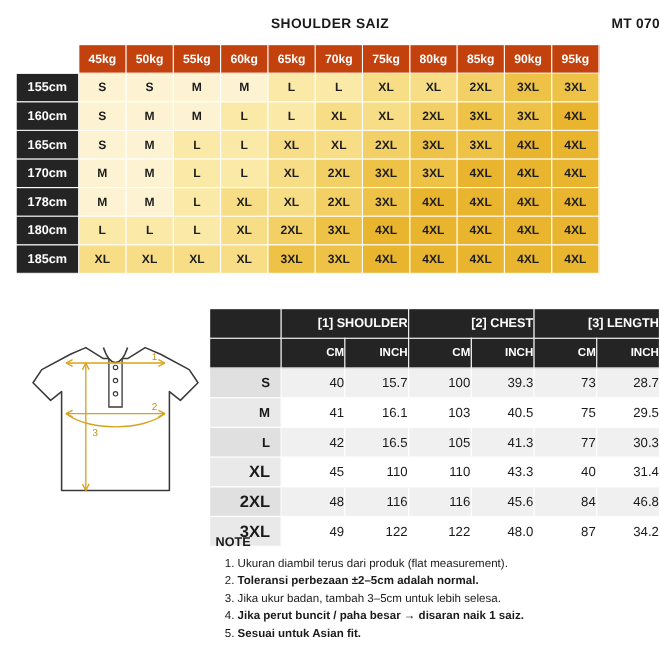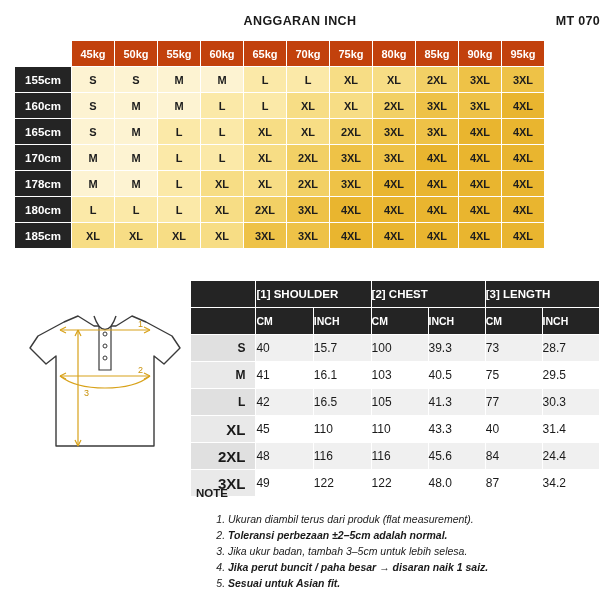--- a/index.html
+++ b/index.html
@@ -60,21 +60,21 @@
     position:absolute;left:20px;top:300px;width:170px;height:170px;
   }
 
   
   .meas{
     position:absolute;left:190px;top:280px;
     border-collapse:collapse;table-layout:fixed;
   }
   .meas td,.meas th{
     border:1px solid #ffffff;
-    text-align:left;vertical-align:middle;
+    text-align:right;vertical-align:middle;
     font-size:12px;height:26px;padding:0;
   }
   .meas th.grp{
     background:#242424;color:#fff;font-size:11.5px;font-weight:bold;
   }
   .meas th.unit{
     background:#242424;color:#fff;font-size:10.5px;font-weight:bold;height:20px;
   }
   .meas td.sz{
     background:#e9e9e9;font-weight:bold;text-align:right;padding-right:10px;
@@ -85,34 +85,34 @@
   .meas tr.alt td.val{background:#f0f0f0;}
   .meas tr.alt td.sz{background:#e0e0e0;}
   .meas td.val{background:#ffffff;}
   .meas th.blank{background:#242424;border:1px solid #fff;}
 
   
   .note{
     position:absolute;left:196px;top:487px;width:392px;
   }
   .note-title{font-size:11.5px;font-weight:bold;margin-bottom:5px;}
-  .note ol{margin:12px;padding-left:20px;font-style:italic;}
+  .note ol{margin:0;padding-left:20px;}
   .note li{
     font-size:10.5px;line-height:16px;margin:0;padding:0;
   }
   .note li::marker{font-size:10.5px;}
   .bold{font-weight:bold;}
 </style>
 </head>
 <body>
 
 <div class="page">
 
   <div class="hdr">
-    <div class="hdr-title">ANGGARAN INCH</div>
+    <div class="hdr-title">SHOULDER SAIZ</div>
     <div class="hdr-code">MT 070</div>
   </div>
 
   <table class="grid">
     <thead>
       <tr>
         <th class="corner"></th>
       <th class="colh">45kg</th>
           <th class="colh">50kg</th>
           <th class="colh">55kg</th>
@@ -318,21 +318,21 @@
           <td class="val">40</td>
           <td class="val">31.4</td>
         </tr>
         <tr class="alt">
           <td class="sz big">2XL</td>
           <td class="val">48</td>
           <td class="val">116</td>
           <td class="val">116</td>
           <td class="val">45.6</td>
           <td class="val">84</td>
-          <td class="val">24.4</td>
+          <td class="val">46.8</td>
         </tr>
         <tr>
           <td class="sz big">3XL</td>
           <td class="val">49</td>
           <td class="val">122</td>
           <td class="val">122</td>
           <td class="val">48.0</td>
           <td class="val">87</td>
           <td class="val">34.2</td>
         </tr>

